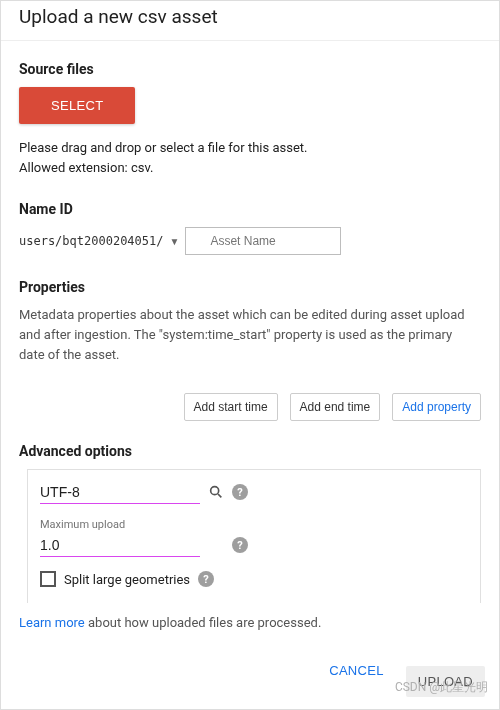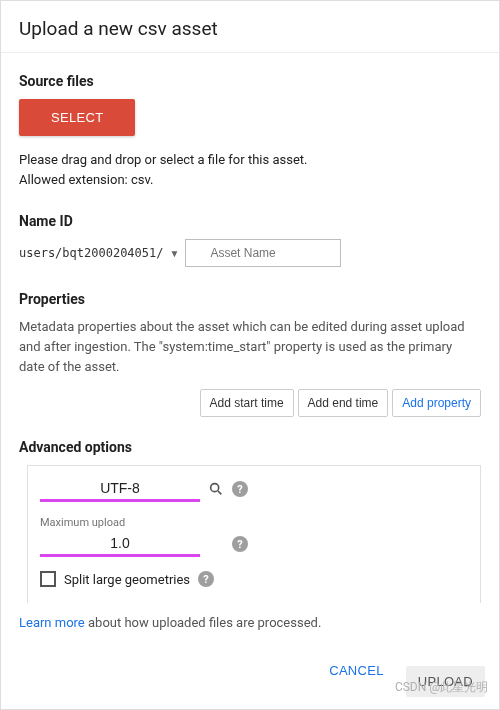--- a/index.html
+++ b/index.html
@@ -1,39 +1,39 @@
 <!DOCTYPE html>
 <html><head>
 <meta charset="utf-8">
 <style>
 * { box-sizing: border-box; margin: 0; padding: 0; }
 body { width: 500px; height: 710px; background: #fff; font-family: Roboto, Arial, sans-serif; color: #212121; font-size: 13px; overflow: hidden; }
 .dialog { width: 100%; height: 100%; display: flex; flex-direction: column; border: 1px solid #ddd; }
-.hdr { padding: 16px 18px 12px; font-size: 19px; color: #212121; font-weight: 400; border-bottom: 1px solid #eee; }
+.hdr { padding: 4px 18px 12px; font-size: 19px; color: #212121; font-weight: 400; border-bottom: 1px solid #eee; }
 .body { flex: 1; overflow-y: auto; padding: 20px 18px 10px; }
 .sec-title { font-size: 14px; font-weight: 700; color: #212121; margin-bottom: 10px; }
 .sel-btn { background: #d94a38; color: #fff; border: none; padding: 11px 32px; font-size: 13px; font-weight: 500; letter-spacing: .3px; cursor: pointer; border-radius: 2px; box-shadow: 0 1px 3px rgba(0,0,0,.2); }
 .hint { margin-top: 14px; color: #212121; line-height: 1.5; }
 .sec { margin-top: 24px; }
 .aid-row { display: flex; align-items: center; gap: 6px; }
 .aid-prefix { font-family: monospace; font-size: 12px; color: #333; }
 .chev { color: #666; font-size: 10px; }
 .aid-input { border: 1px solid #bdbdbd; padding: 6px 24px; font-size: 12px; width: 156px; color: #757575; }
 .prop-desc { color: #555; line-height: 1.55; margin-top: 6px; }
-.prop-btns { margin-top: 12px; display: flex; justify-content: flex-end; gap: 4px; }
+.prop-btns { margin-top: 28px; display: flex; justify-content: flex-end; gap: 12px; }
 .pbtn { border: 1px solid #ccc; background: #fff; padding: 6px 9px; font-size: 12px; color: #333; cursor: pointer; border-radius: 2px; }
 .pbtn.link { color: #1a73e8; text-align: right; }
 .adv { margin-top: 22px; }
 .adv-panel { margin-top: 10px; margin-left: 8px; border: 1px solid #e0e0e0; padding: 10px 12px 0; height: 178px; overflow-y: scroll; position: relative; }
 .adv-panel::-webkit-scrollbar { width: 14px; }
 .adv-panel::-webkit-scrollbar-track { background: #f1f1f1; }
 .adv-panel::-webkit-scrollbar-thumb { background: #bdbdbd; border-radius: 2px; }
 .fld-lbl { font-size: 11px; color: #757575; margin-bottom: 2px; }
 .fld-row { display: flex; align-items: center; gap: 8px; margin-bottom: 14px; }
-.uinput { border: none; border-bottom: 3px solid #d946ef; padding: 4px 0 3px; font-size: 14px; width: 160px; color: #212121; outline: none; background: transparent; text-align: center; }
+.uinput { border: none; border-bottom: 1px solid #d946ef; padding: 4px 0 3px; font-size: 14px; width: 160px; color: #212121; outline: none; background: transparent; }
 .iconc { color: #757575; display: inline-flex; align-items: center; justify-content: center; }
 .help { width: 16px; height: 16px; border-radius: 50%; background: #9e9e9e; color: #fff; font-size: 11px; display: inline-flex; align-items: center; justify-content: center; font-weight: bold; }
 .cbrow { display: flex; align-items: center; gap: 8px; margin-bottom: 14px; }
 .cbox { width: 16px; height: 16px; border: 2px solid #555; }
 .learn { padding: 12px 18px 6px; font-size: 13px; color: #555; }
 .learn a { color: #1a73e8; text-decoration: none; }
 .ftr { display: flex; justify-content: flex-end; align-items: center; padding: 8px 14px 12px; gap: 10px; }
 .fbtn { border: none; background: transparent; color: #1a73e8; font-size: 13px; font-weight: 500; padding: 8px 12px; cursor: pointer; letter-spacing: .3px; }
 .fbtn.primary { background: #eee; color: #555; border-radius: 2px; margin-top: 22px; }
 .wm { position: absolute; right: 12px; bottom: 14px; font-size: 12px; color: #b0b0b0; pointer-events: none; }

